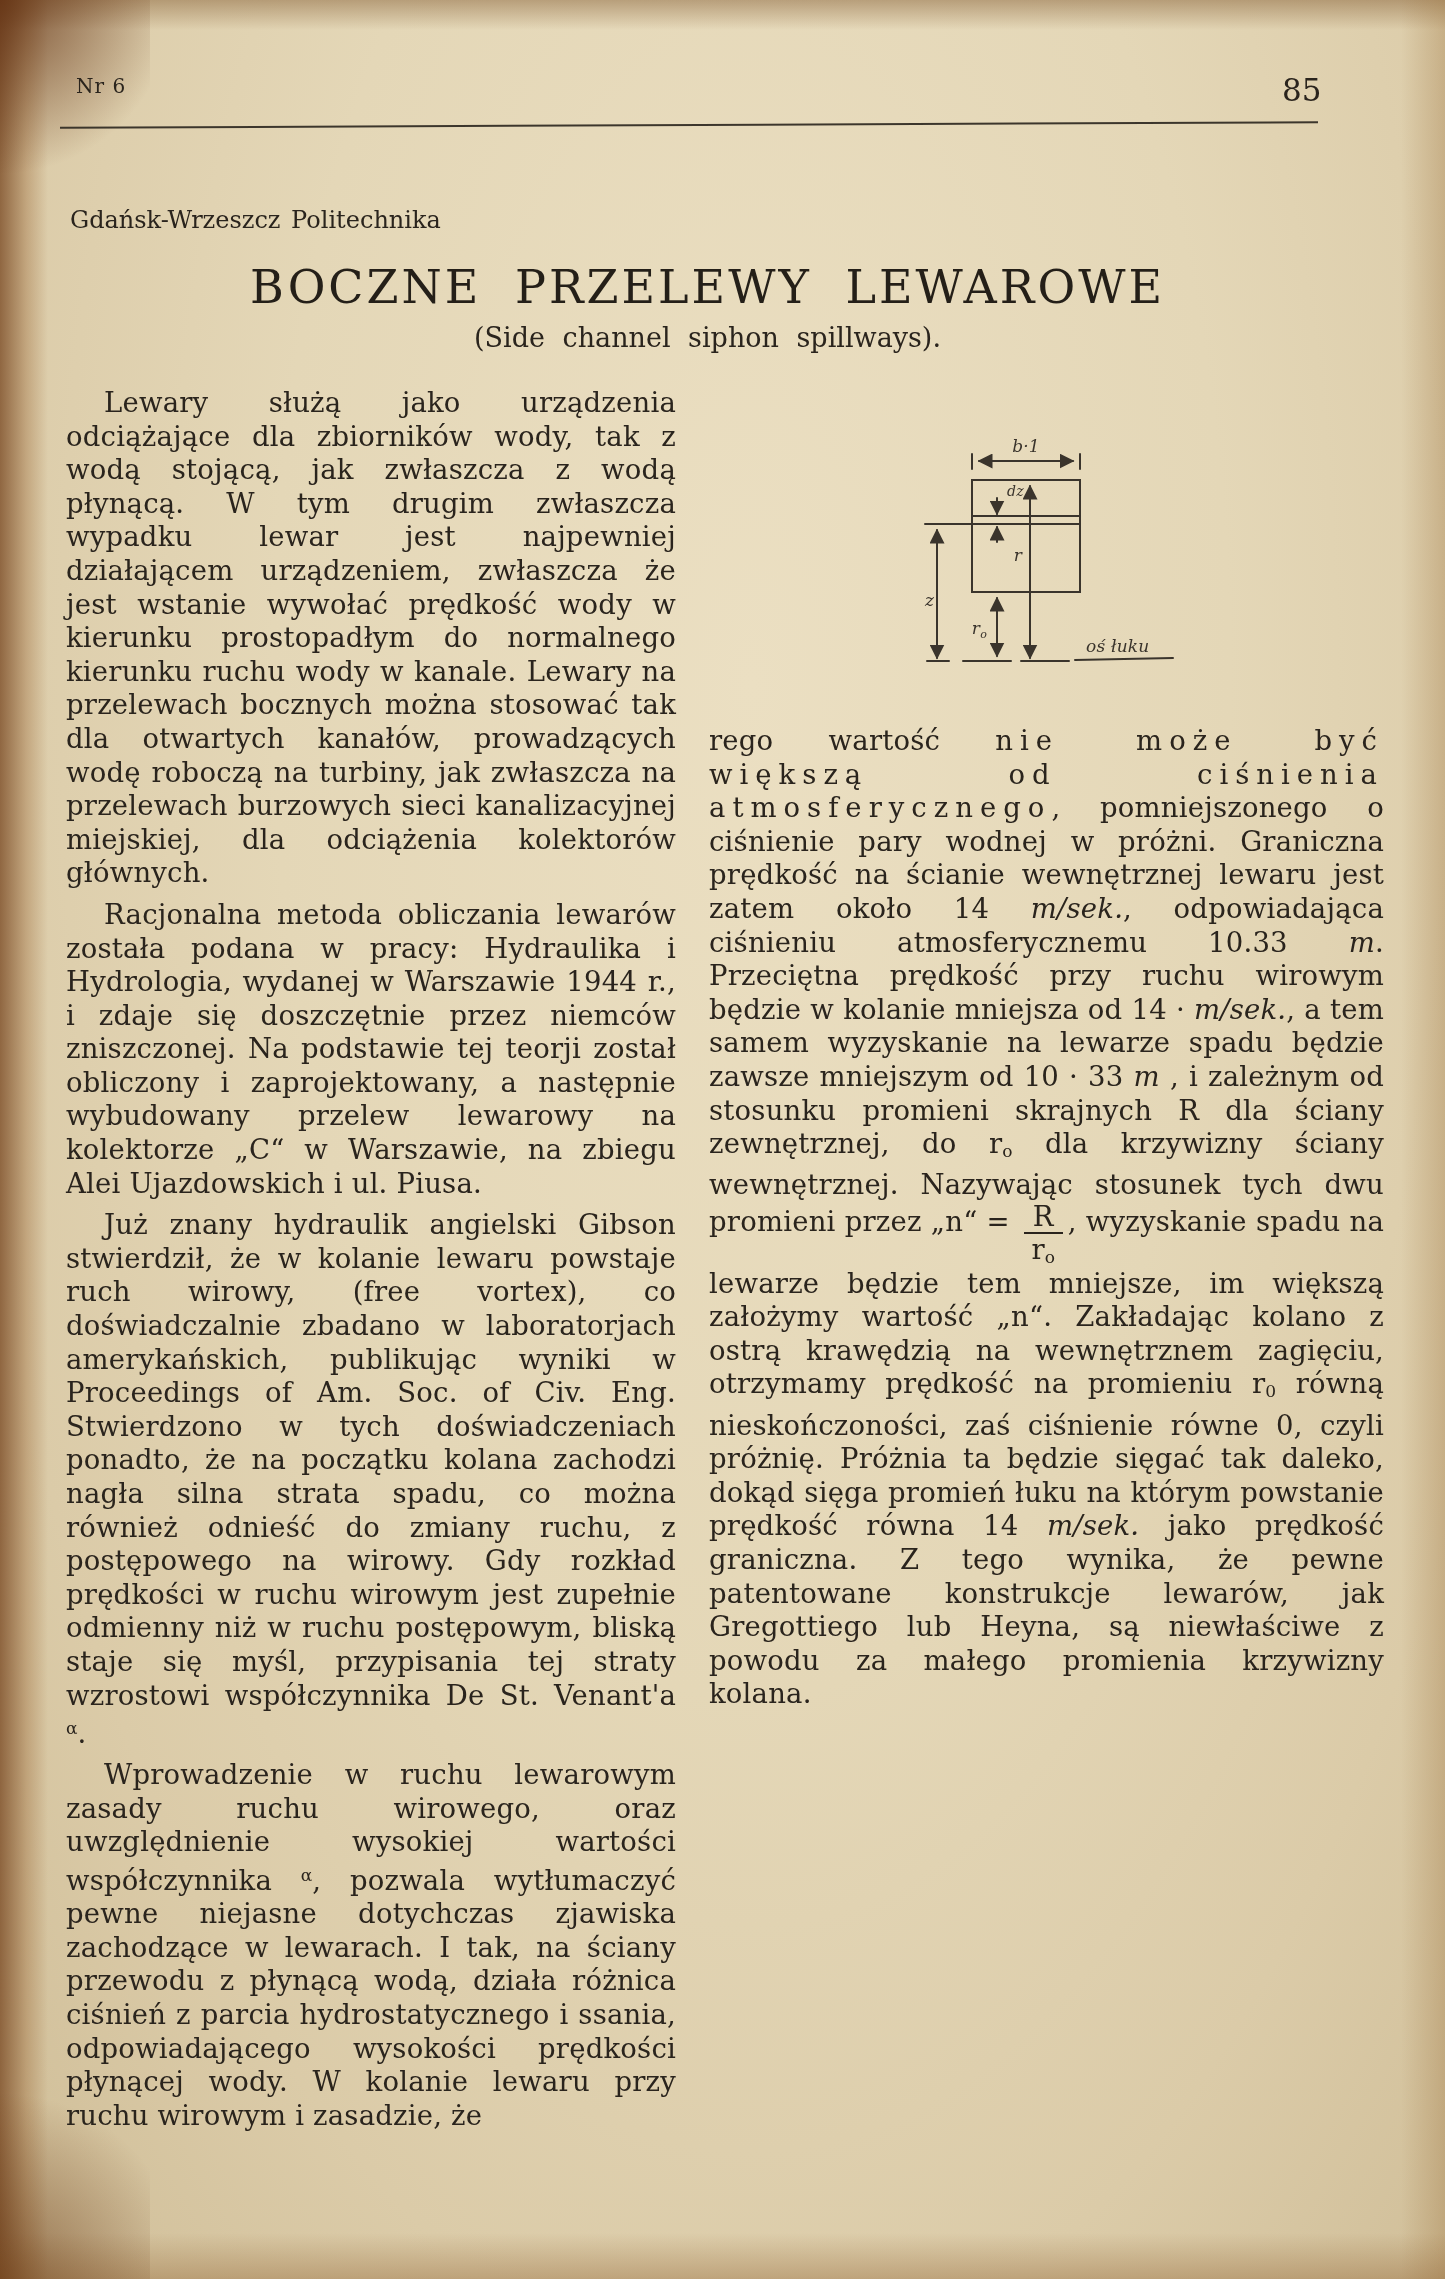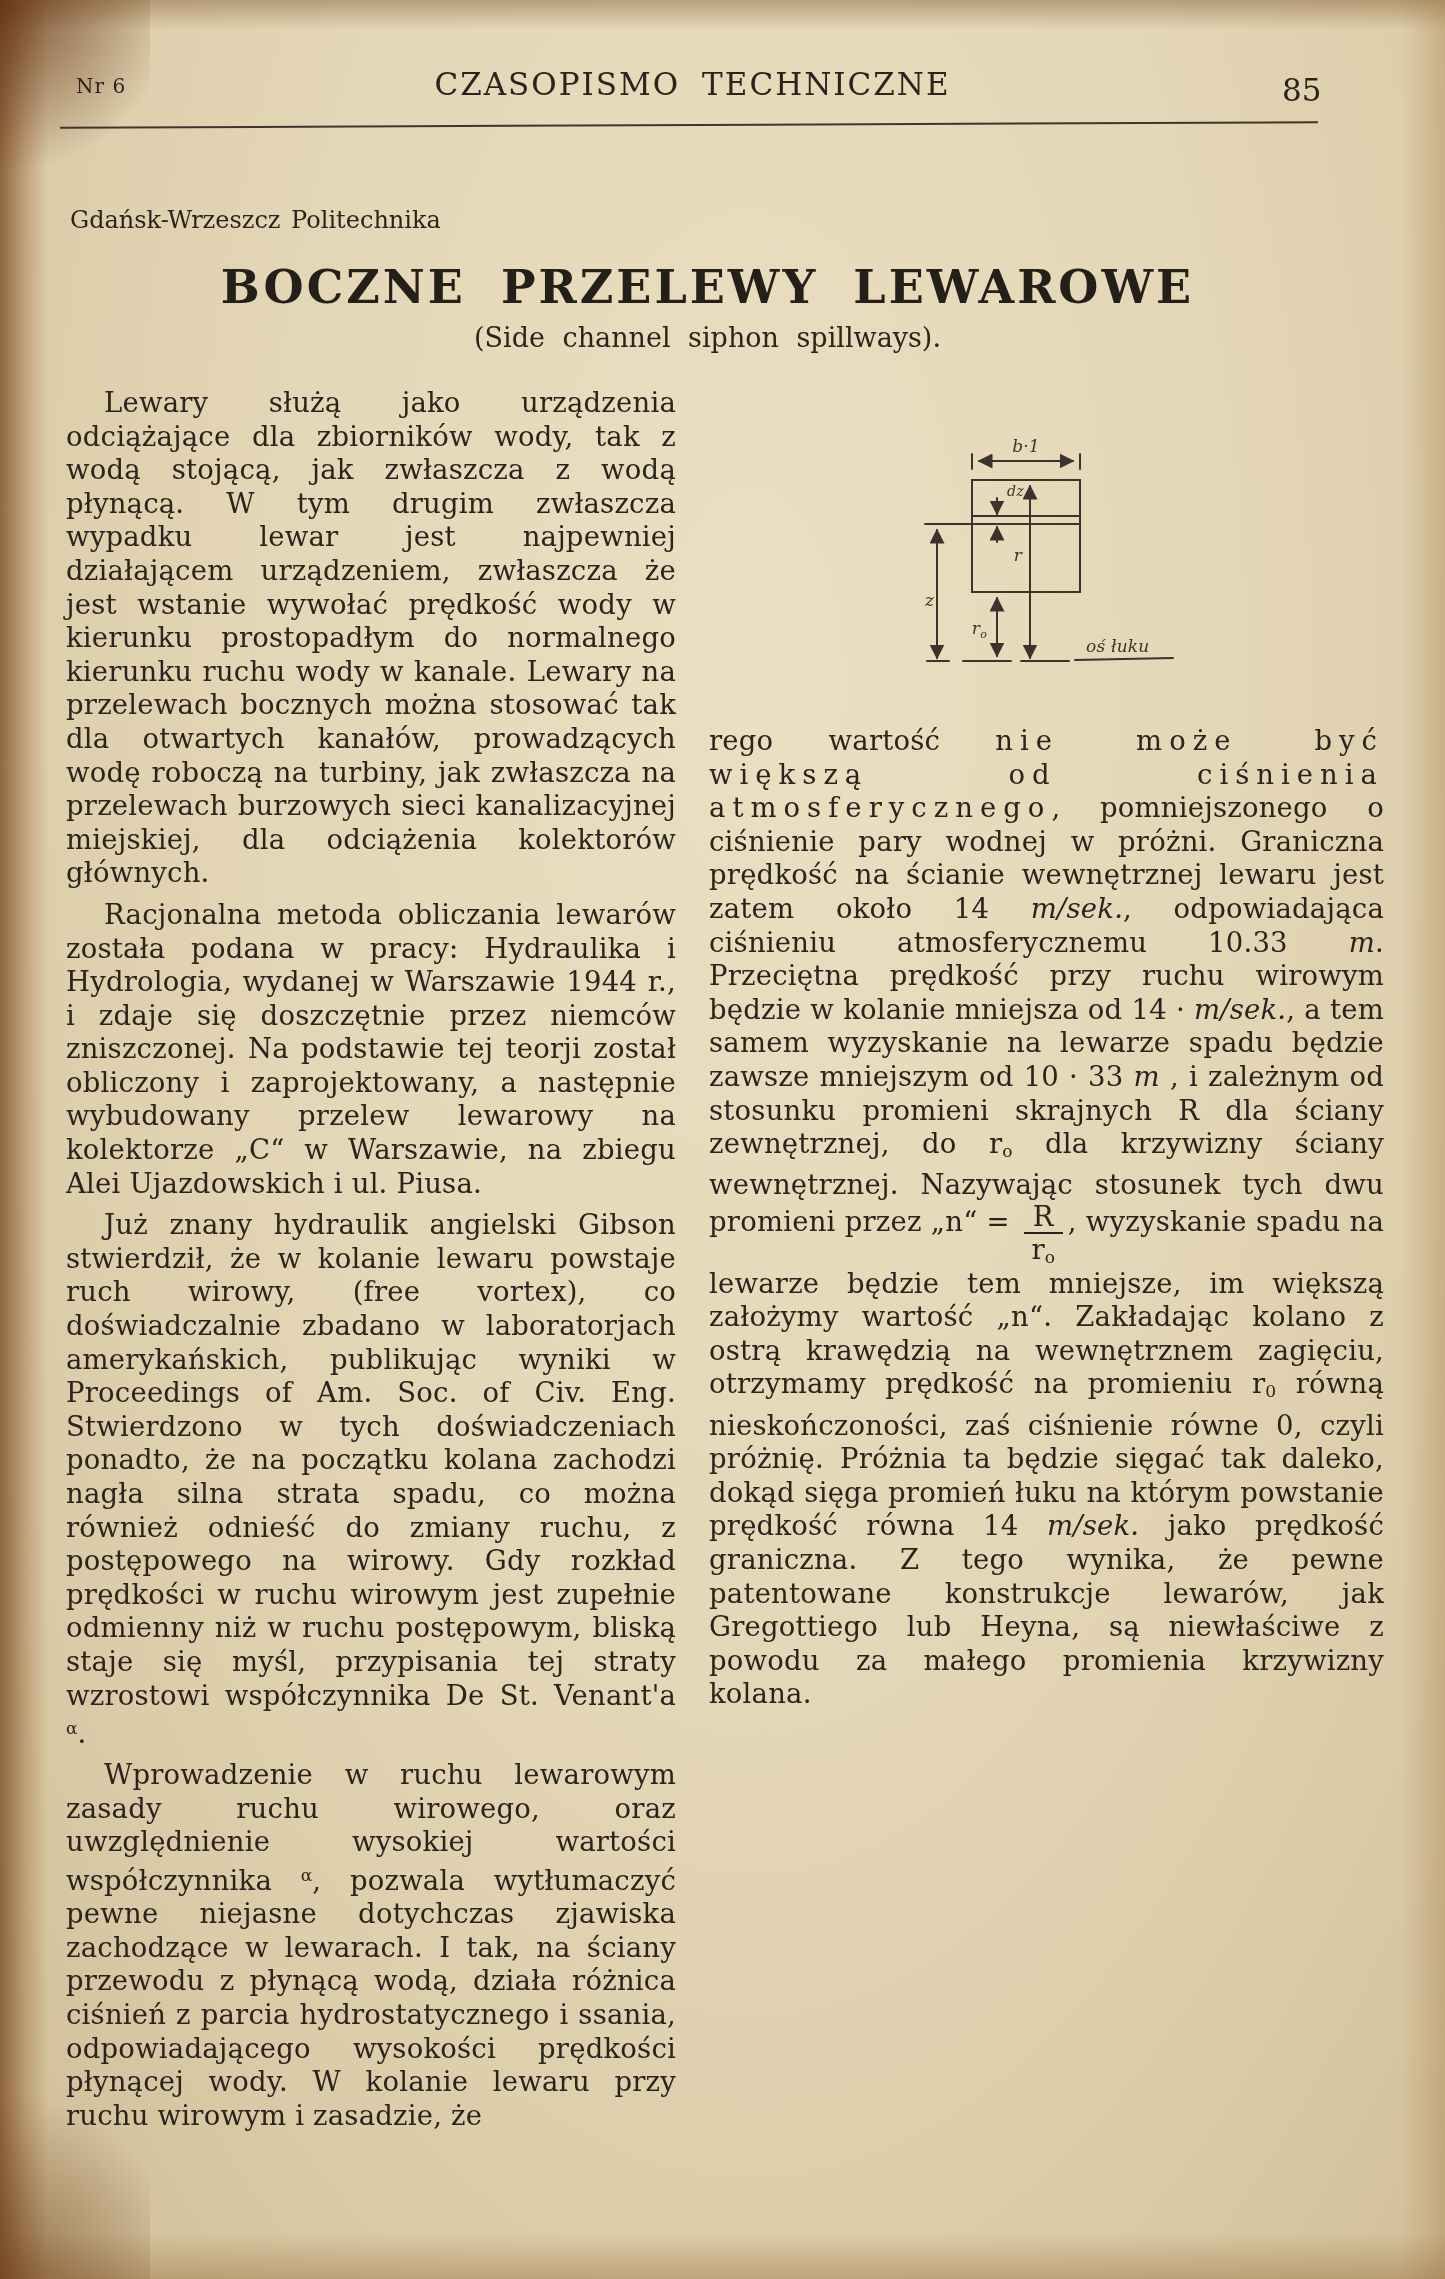--- a/index.html
+++ b/index.html
@@ -32,21 +32,21 @@
   .journal{position:absolute;left:0;right:60px;top:66px;text-align:center;
     font-size:31px;letter-spacing:2px;word-spacing:10px;}
   .pageno{position:absolute;left:1282px;top:72px;font-size:31px;}
   .header-rule{position:absolute;left:60px;top:124px;width:1258px;height:2px;
     background:#3c362c;transform:rotate(-0.25deg);}
 
   .author{position:absolute;left:76px;top:156px;font-size:33px;word-spacing:7px;letter-spacing:.5px;}
   .affil{position:absolute;left:70px;top:206px;font-size:24px;word-spacing:3px;}
 
   .title{position:absolute;left:0;right:30px;top:260px;text-align:center;
-    font-size:46px;letter-spacing:3px;word-spacing:16px;font-weight:700;color:#241f18;}
+    font-size:46px;letter-spacing:3px;word-spacing:16px;font-weight:400;color:#241f18;}
   .subtitle{position:absolute;left:0;right:30px;top:322px;text-align:center;
     font-size:27px;word-spacing:9px;}
 
   
   .col{position:absolute;top:378px;font-size:27.5px;line-height:33.6px;
     text-align:justify;letter-spacing:.2px;}
   .col-left{left:58px;width:626px;}
   .col-right{left:701px;width:691px;}
   .para{margin:8px;}
   .para.indent{text-indent:38px;}
@@ -74,21 +74,20 @@
 <div class="page">
 
   <div class="edge edge-left"></div>
   <div class="edge edge-top"></div>
   <div class="edge edge-right"></div>
   <div class="edge edge-bottom"></div>
   <div class="edge blotch-tl"></div>
   <div class="edge blotch-bl"></div>
 
   <div class="issue">Nr 6</div>
-  <div class="journal">CZASOPISMO TECHNICZNE</div>
   <div class="pageno">85</div>
   <div class="header-rule"></div>
 
   <div class="affil">Gdańsk-Wrzeszcz Politechnika</div>
 
   <h1 class="title" style="margin:0;">BOCZNE PRZELEWY LEWAROWE</h1>
   <div class="subtitle">(Side channel siphon spillways).</div>
 
   <section class="col col-left" id="col-left">
       <p class="para indent"><span>Lewary służą jako urządzenia odciążające dla zbiorników wody, tak z wodą stojącą, jak zwłaszcza z wodą płynącą. W tym drugim zwłaszcza wypadku lewar jest najpewniej działającem urządzeniem, zwłaszcza że jest wstanie wywołać prędkość wody w kierunku prostopadłym do normalnego kierunku ruchu wody w kanale. Lewary na przelewach bocznych można stosować tak dla otwartych kanałów, prowadzących wodę roboczą na turbiny, jak zwłaszcza na przelewach burzowych sieci kanalizacyjnej miejskiej, dla odciążenia kolektorów głównych.</span></p>

